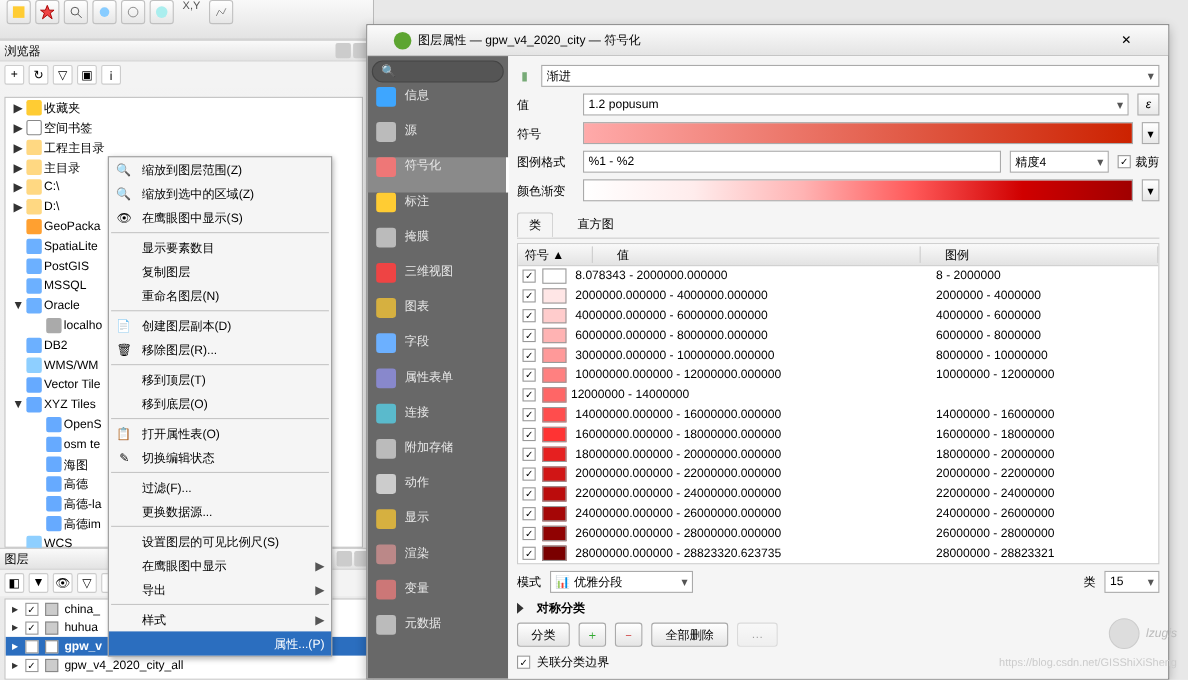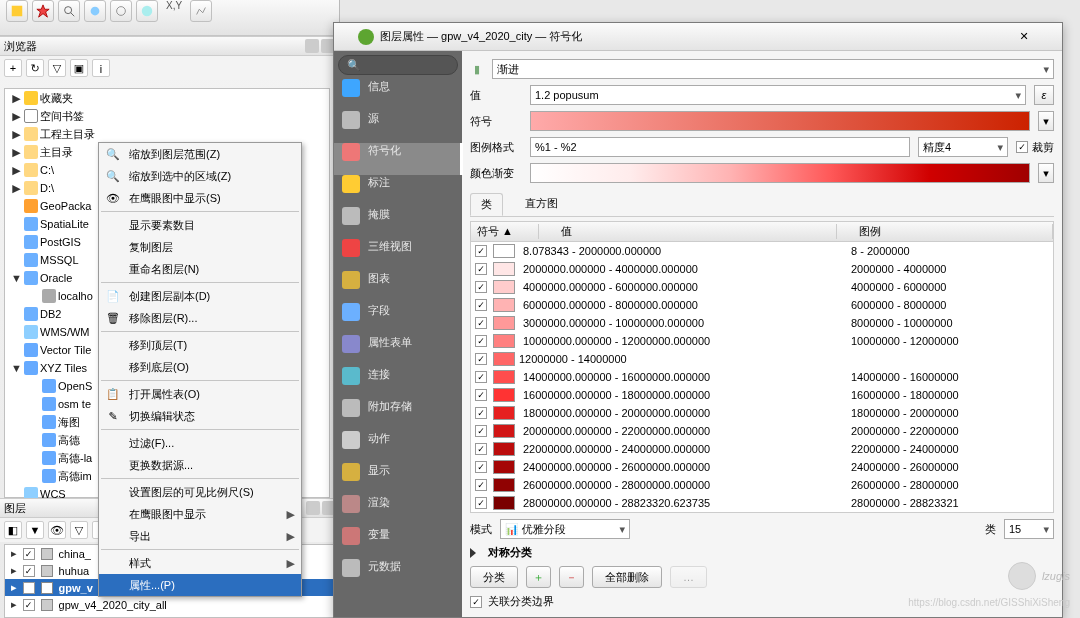--- a/index.html
+++ b/index.html
@@ -28,21 +28,21 @@
   .layer-row { display:flex; align-items:center; height:17px; padding-left:6px; gap:6px;}
   .layer-row.sel { background:#2b6ebf; color:#fff;}
   .chk { width:12px; height:12px; border:1px solid #999; background:#fff; display:inline-flex; align-items:center; justify-content:center; font-size:9px;}
   
   
   .ctx-menu { position:absolute; left:98px; top:142px; width:204px; background:#f5f5f5; border:1px solid #9a9a9a; box-shadow:2px 2px 5px rgba(0,0,0,.3); z-index:50;}
   .ctx-row { height:22px; display:flex; align-items:center; padding:0 6px 0 6px; gap:8px; color:#000;}
   .ctx-row .ico { width:16px; height:16px; display:inline-flex; align-items:center; justify-content:center;}
   .ctx-row .arr { margin-left:auto; color:#555;}
   .ctx-sep { height:1px; background:#c5c5c5; margin:2px 2px;}
-  .ctx-row.hi { background:#2b6ebf; color:#fff;}
+  .ctx-row.hi { background:#2b6ebf; color:#fff;justify-content:space-between;}
   
   
   .dialog { position:absolute; left:333px; top:22px; width:730px; height:596px; background:#fff; border:1px solid #7a7a7a; box-shadow:0 3px 10px rgba(0,0,0,.3); display:flex; flex-direction:column; z-index:100;}
   .titlebar { height:28px; background:linear-gradient(#fbfbfb,#e4e4e4); display:flex; align-items:center; padding:0 24px; border-bottom:1px solid #c5c5c5;}
   .titlebar .logo { width:16px; height:16px; border-radius:50%; background:#5da531; margin-right:6px;}
   .titlebar .x { margin-left:auto; width:28px; height:20px; display:flex; align-items:center; justify-content:center; }
   .dlg-body { flex:1; display:flex; overflow:hidden;}
   
   .sidebar { width:128px; background:#686868; color:#eee; display:flex; flex-direction:column;}
   .search-wrap{ padding:4px; }

